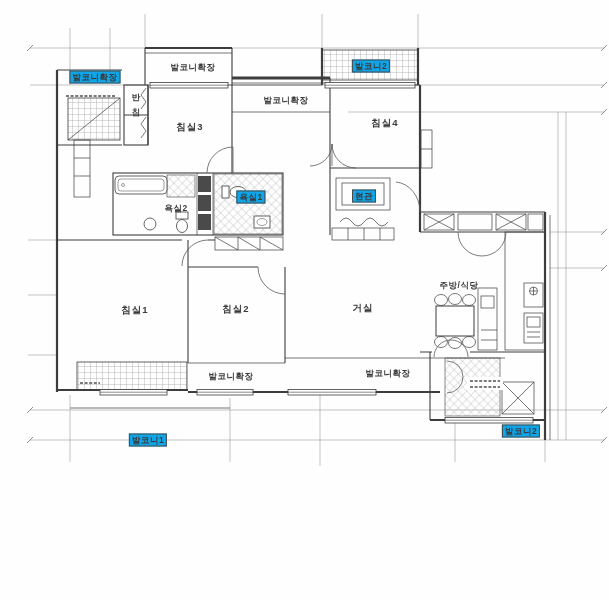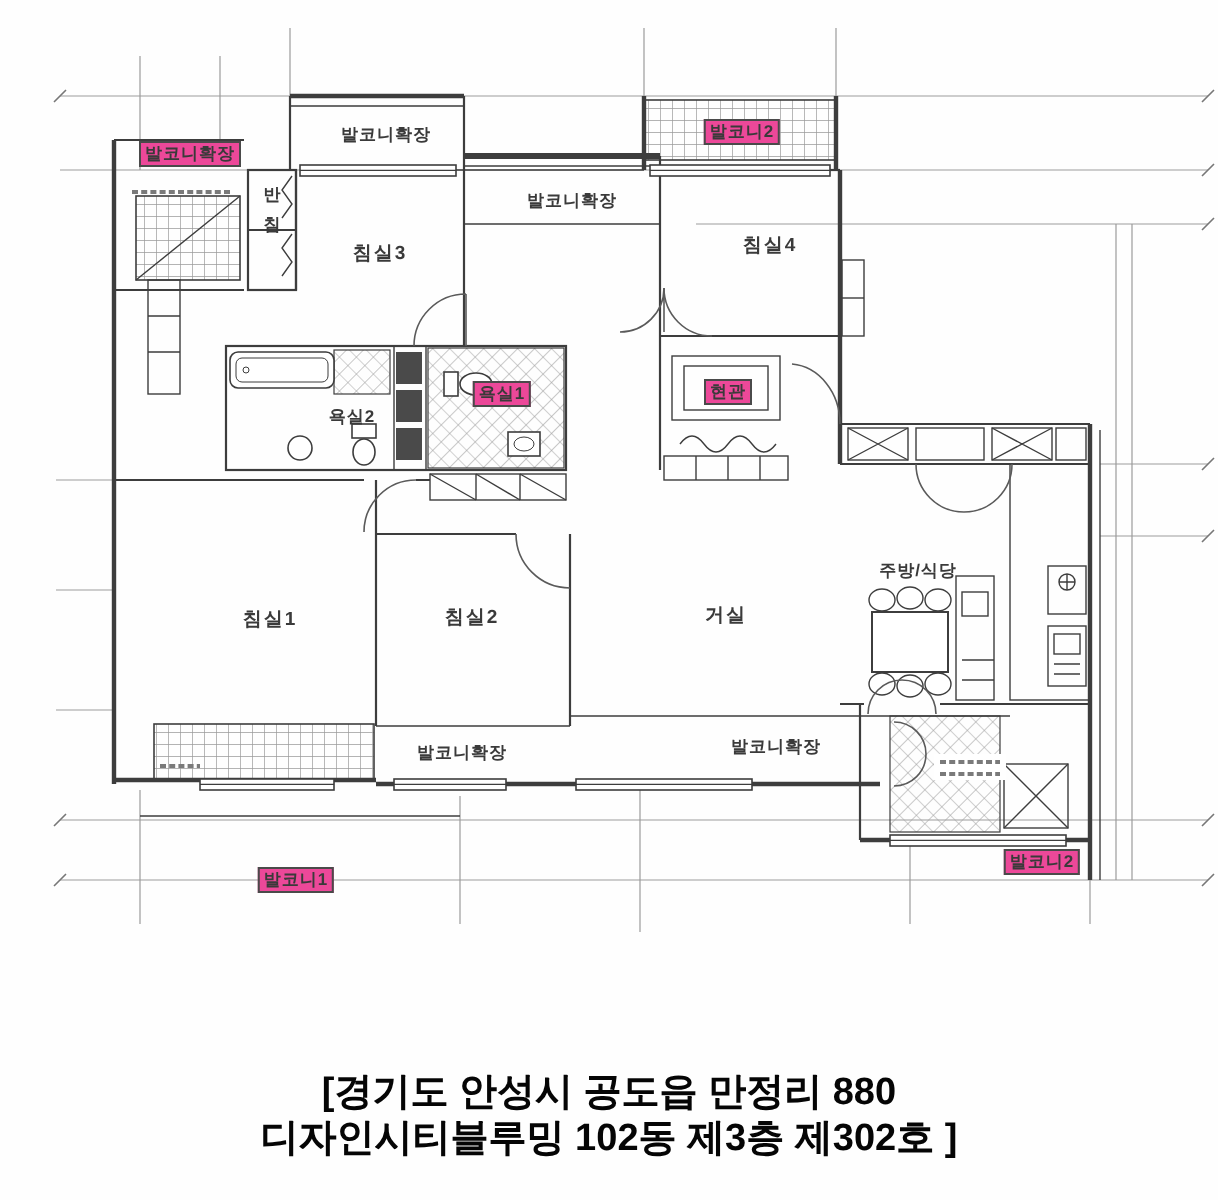--- a/index.html
+++ b/index.html
@@ -8,21 +8,21 @@
     font-family:"Liberation Sans","DejaVu Sans",sans-serif;
   }
   #plan-wrap{position:absolute;left:0;top:0;width:609px;height:505px;}
   #plan-svg{position:absolute;left:0;top:0;}
   .lbl{
     position:absolute;transform:translate(-50%,-50%);
     font-size:9.5px;color:#3a3a3a;white-space:nowrap;letter-spacing:1px;font-weight:bold;text-align:center;
   }
   .lbl.small{font-size:8.5px;letter-spacing:0.5px;}
   .lbl.boxed{
-    border:1px solid #4a4a4a;background:#ec4899;padding:0 2px;line-height:11px;
+    border:1px solid #4a4a4a;background:#0ea5e9;padding:0 2px;line-height:11px;
     font-size:8.5px;letter-spacing:0.5px;
   }
   .lbl.vchar{font-size:8.5px;letter-spacing:0;}
   #caption{
     position:absolute;left:0;top:535px;width:609px;text-align:center;
     font-weight:bold;color:#050505;font-size:19px;line-height:23px;letter-spacing:0px;
   }
 </style>
 </head>
 <body>
@@ -218,17 +218,13 @@
     <div class="lbl" style="left:135px;top:310px">침실1</div>
     <div class="lbl" style="left:236px;top:309px">침실2</div>
     <div class="lbl" style="left:363px;top:308px">거실</div>
     <div class="lbl small" style="left:459px;top:286px">주방/식당</div>
     <div class="lbl small" style="left:231px;top:377px">발코니확장</div>
     <div class="lbl small" style="left:388px;top:374px">발코니확장</div>
     <div class="lbl boxed" style="left:148px;top:440px">발코니1</div>
     <div class="lbl boxed" style="left:521px;top:431px">발코니2</div>
   </div>
 
-  <div id="caption">
-    <div>[경기도 안성시 공도읍 만정리 880</div>
-    <div>디자인시티블루밍 102동 제3층 제302호 ]</div>
-  </div>
 </div>
 
 </body></html>

